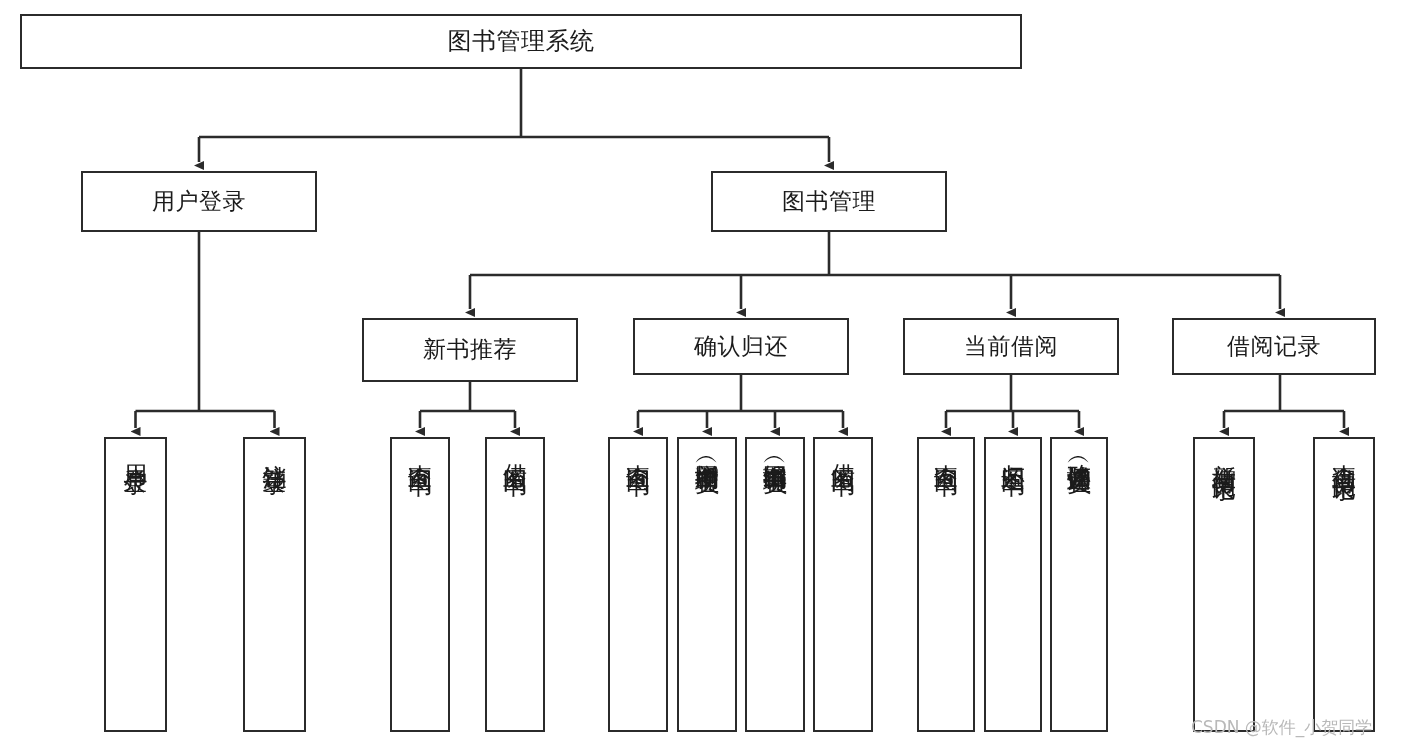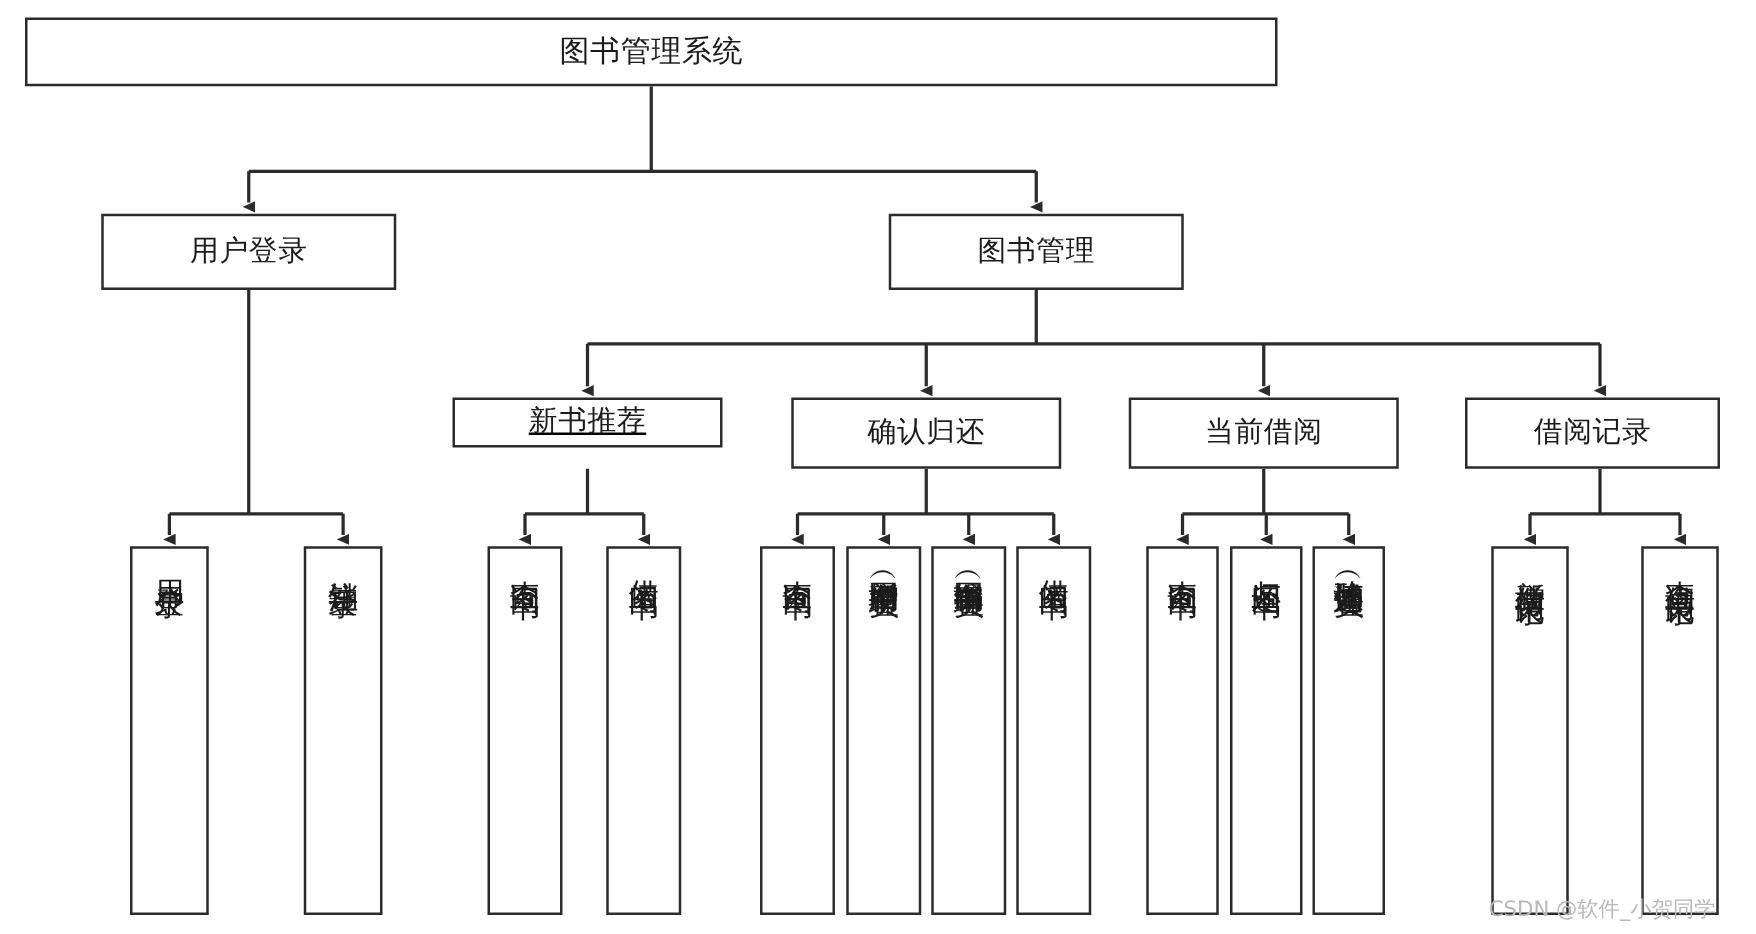--- a/index.html
+++ b/index.html
@@ -122,21 +122,21 @@
   <div id="node-layer">
       <div class="node h root" style="left: 20px; top: 14px; width: 1002px; height: 55px; border-color: rgb(43, 43, 43);">
         <span class="lbl" style="color: rgb(27, 27, 27);">图书管理系统</span>
       </div>
       <div class="node h" style="left: 81px; top: 171px; width: 236px; height: 61px; border-color: rgb(43, 43, 43);">
         <span class="lbl" style="color: rgb(27, 27, 27);">用户登录</span>
       </div>
       <div class="node h" style="left: 711px; top: 171px; width: 236px; height: 61px; border-color: rgb(43, 43, 43);">
         <span class="lbl" style="color: rgb(27, 27, 27);">图书管理</span>
       </div>
-      <div class="node h" style="left: 362px; top: 318px; width: 216px; height: 40px; border-color: rgb(43, 43, 43); text-decoration: underline;">
+      <div class="node h" style="left: 362px; top: 318px; width: 216px; height: 64px; border-color: rgb(43, 43, 43);">
         <span class="lbl" style="color: rgb(27, 27, 27);">新书推荐</span>
       </div>
       <div class="node h" style="left: 633px; top: 318px; width: 216px; height: 57px; border-color: rgb(43, 43, 43);">
         <span class="lbl" style="color: rgb(27, 27, 27);">确认归还</span>
       </div>
       <div class="node h" style="left: 903px; top: 318px; width: 216px; height: 57px; border-color: rgb(43, 43, 43);">
         <span class="lbl" style="color: rgb(27, 27, 27);">当前借阅</span>
       </div>
       <div class="node h" style="left: 1172px; top: 318px; width: 204px; height: 57px; border-color: rgb(43, 43, 43);">
         <span class="lbl" style="color: rgb(27, 27, 27);">借阅记录</span>

